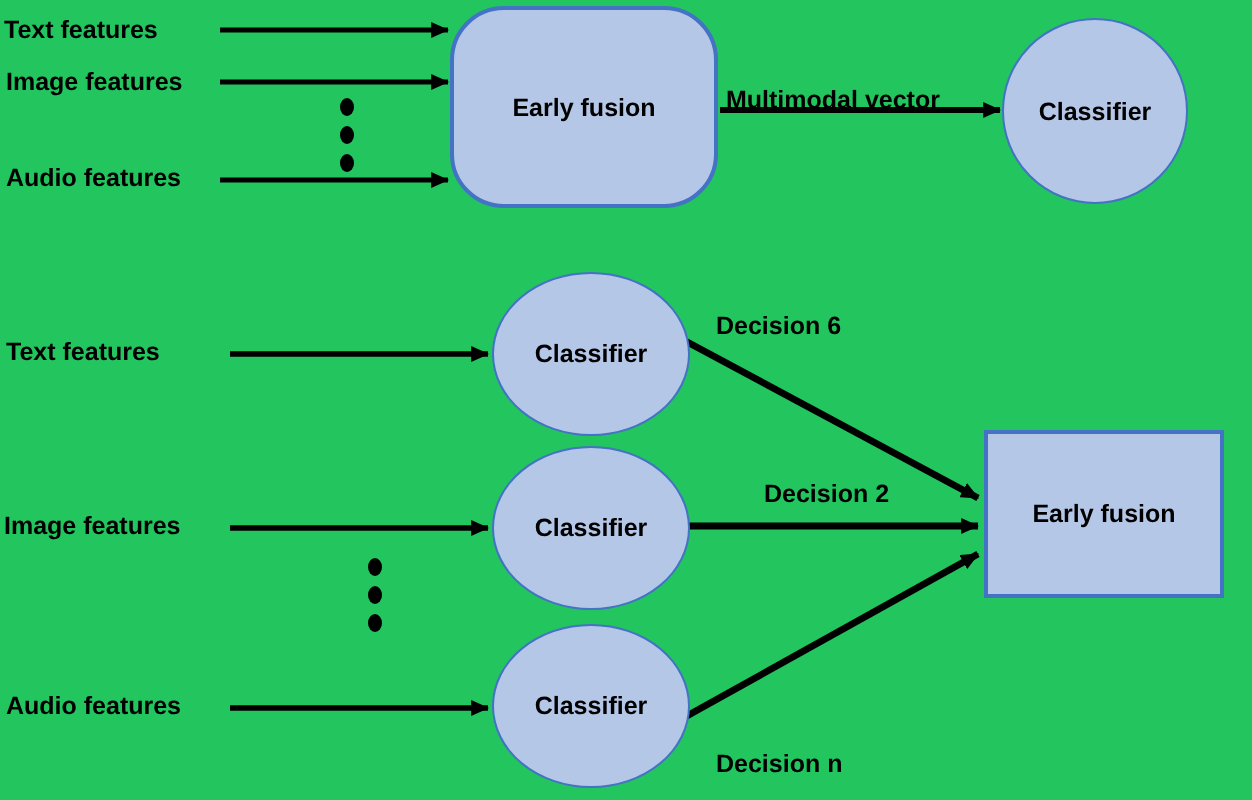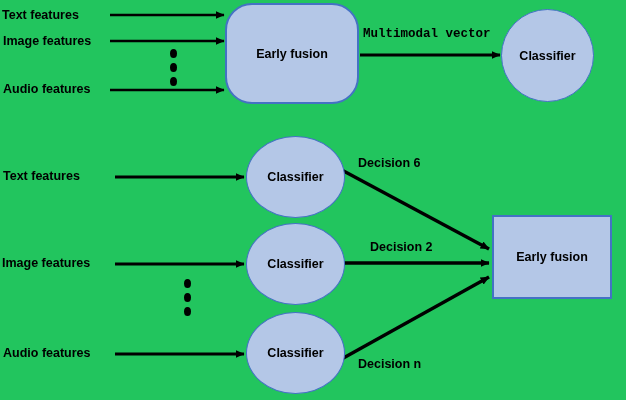--- a/index.html
+++ b/index.html
@@ -118,21 +118,21 @@
   <div class="dots" style="left:170px; top:49px; gap:5px;">
     <i></i>
       <i></i>
       <i></i>
   </div>
 
   <div class="fusion-box" style="left:225px; top:3px; width:134px; height:101px;border-radius:27px;">
     <span class="node-label">Early fusion</span>
   </div>
 
-  <div class="lbl edge-label" style="left:363px; top:28px;font-family:Liberation Mono, monospace;">Multimodal vector</div>
+  <div class="lbl edge-label" style="left:363px; top:44px;">Multimodal vector</div>
 
   <div class="clf-circle" style="left:501px; top:9px; width:93px; height:93px;">
     <span class="node-label">Classifier</span>
   </div>
 
   <div class="lbl side-label" style="left:3px; top:170px;">Text features</div>
 
   <div class="lbl side-label" style="left:2px; top:257px;">Image features</div>
 
   <div class="lbl side-label" style="left:3px; top:347px;">Audio features</div>
@@ -150,21 +150,21 @@
   <div class="clf-circle" style="left:246px; top:223px; width:99px; height:82px;">
     <span class="node-label">Classifier</span>
   </div>
 
   <div class="clf-circle" style="left:246px; top:312px; width:99px; height:82px;">
     <span class="node-label">Classifier</span>
   </div>
 
   <div class="lbl edge-label" style="left:358px; top:157px;">Decision 6</div>
 
-  <div class="lbl edge-label" style="left:346px; top:241px;padding-left:24px;">Decision 2</div>
+  <div class="lbl edge-label" style="left:358px; top:241px;padding-left:24px;">Decision 2</div>
 
-  <div class="lbl edge-label" style="left:358px; top:358px;">Decision n</div>
+  <div class="lbl edge-label" style="left:358px; top:376px;">Decision n</div>
 
   <div class="fusion-box" style="left:492px; top:215px; width:120px; height:84px;">
     <span class="node-label">Early fusion</span>
   </div>
 
 </div>
 
 </body></html>

